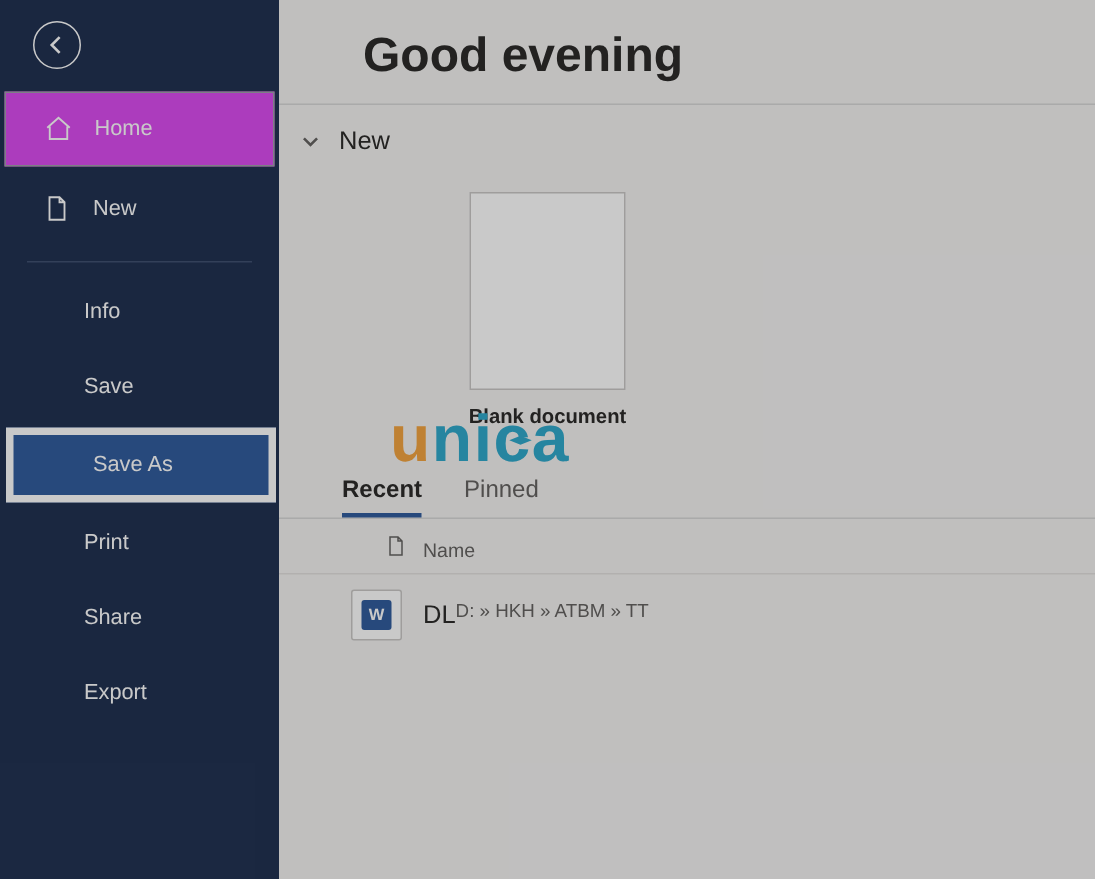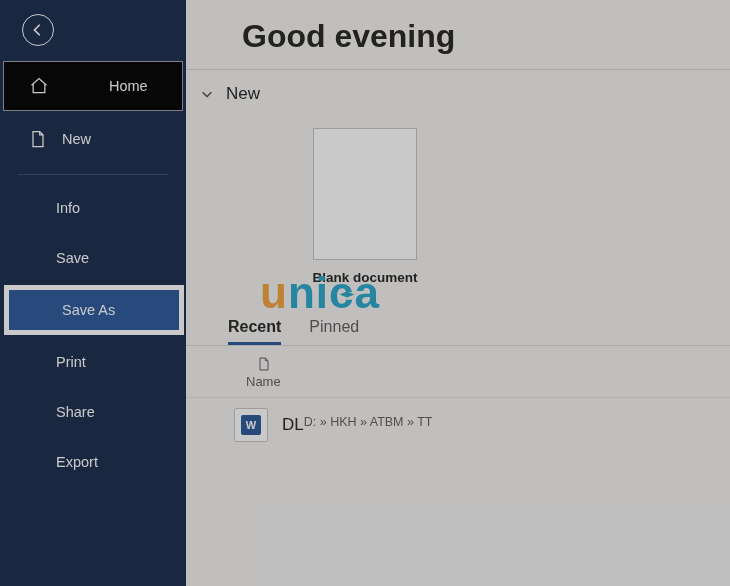--- a/index.html
+++ b/index.html
@@ -29,25 +29,24 @@
 
   .nav-item {
     display: flex; align-items: center;
     height: 50px;
     padding-left: 28px;
     cursor: pointer;
     font-size: 14.5px;
     color: #ffffff;
   }
   .nav-item.selected {
-    background: #000000;
+    background: #d946ef;
     border: 1px solid #9aa0a6;
     margin: 3px 3px 3px 3px;
     padding-left: 25px;
-    gap: 46px;
   }
   .nav-item.highlight {
     background: #2b579a;
     border: 5px solid #ffffff;
     margin: 2px 2px 2px 4px;
     padding-left: 25px;
   }
   .nav-item.dim { color: #8a97b0; }
   .nav-icon { width: 20px; height: 20px; margin-right: 14px; stroke: #ffffff; fill: none; stroke-width: 1.5; flex-shrink:0; }
   .nav-item.noicon { padding-left: 56px; }
@@ -94,23 +93,23 @@
     border-bottom: 1px solid #d6d6d6;
     padding-bottom: 0;
   }
   .tab {
     font-size: 16px; color: #605e5c; padding-bottom: 6px; cursor: pointer;
     border-bottom: 3px solid transparent;
   }
   .tab.active { color: #252423; font-weight: 600; border-bottom-color: #2b579a; }
 
   .file-header {
-    display: flex; align-items: flex-start; padding: 8px 0 8px 60px;
+    display: flex; align-items: flex-end; padding: 8px 0 8px 60px;
     border-bottom: 1px solid #e1dfdd;
-    font-size: 13px; color: #605e5c; flex-direction: column;
+    font-size: 13px; color: #605e5c;
   }
   .file-header .col-icon { width: 36px; display:flex; justify-content:center;}
   .page-icon { width: 16px; height: 20px; stroke: #605e5c; fill: none; stroke-width: 1.5; }
 
   .file-row {
     display: flex; align-items: center; padding: 10px 0 10px 48px;
     cursor: pointer;
   }
   .doc-icon {
     width: 34px; height: 34px; background: #fff; border: 1px solid #c8c6c4;

